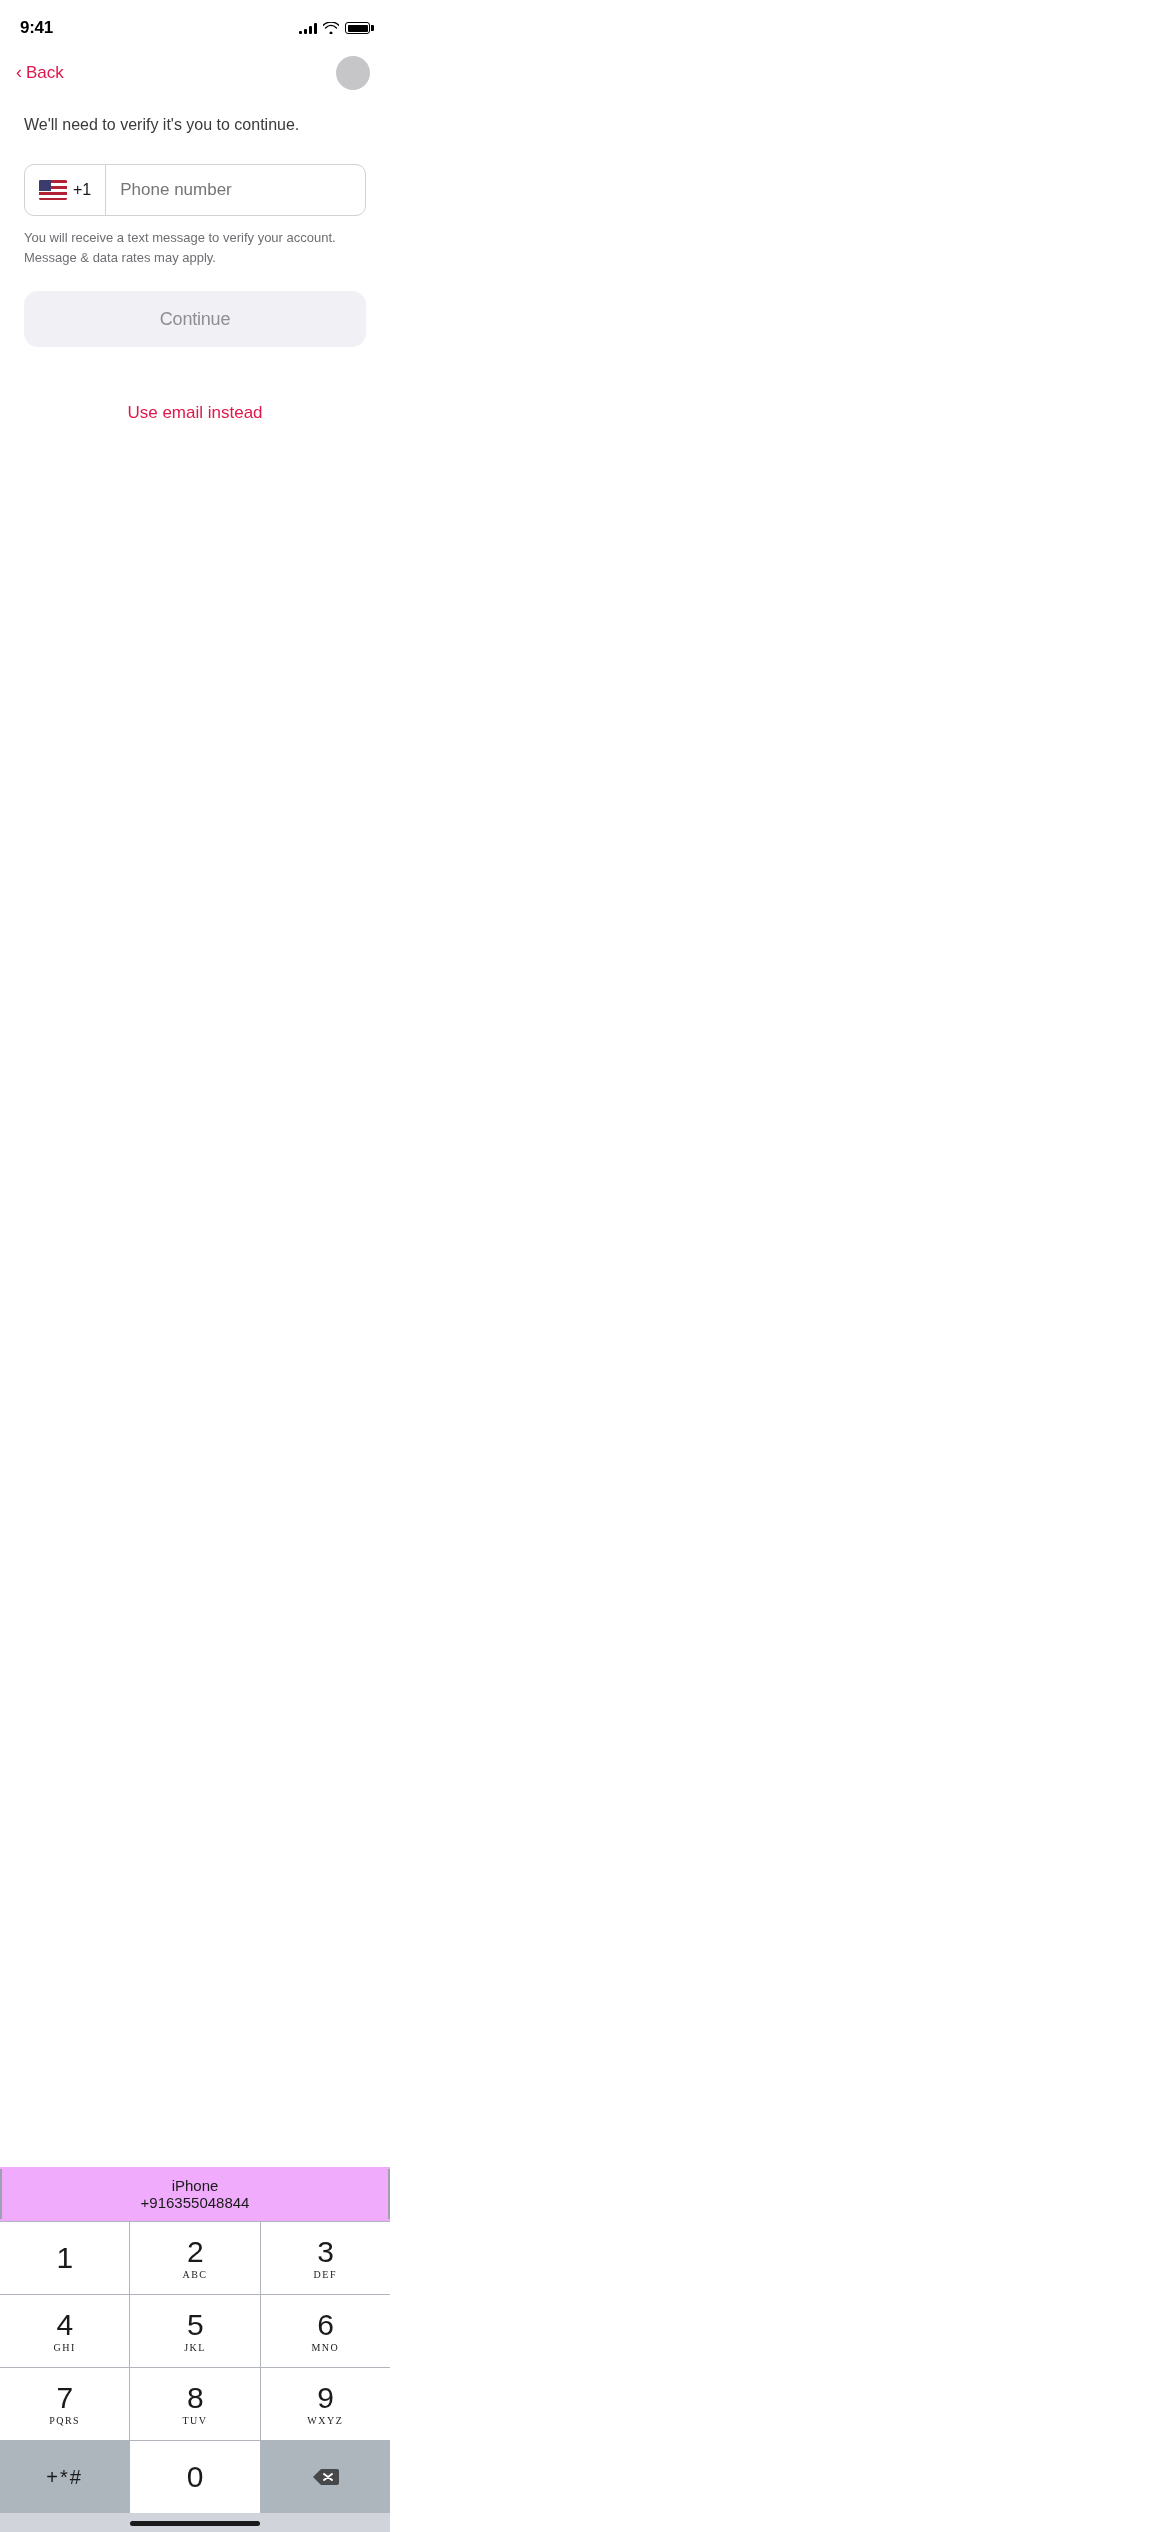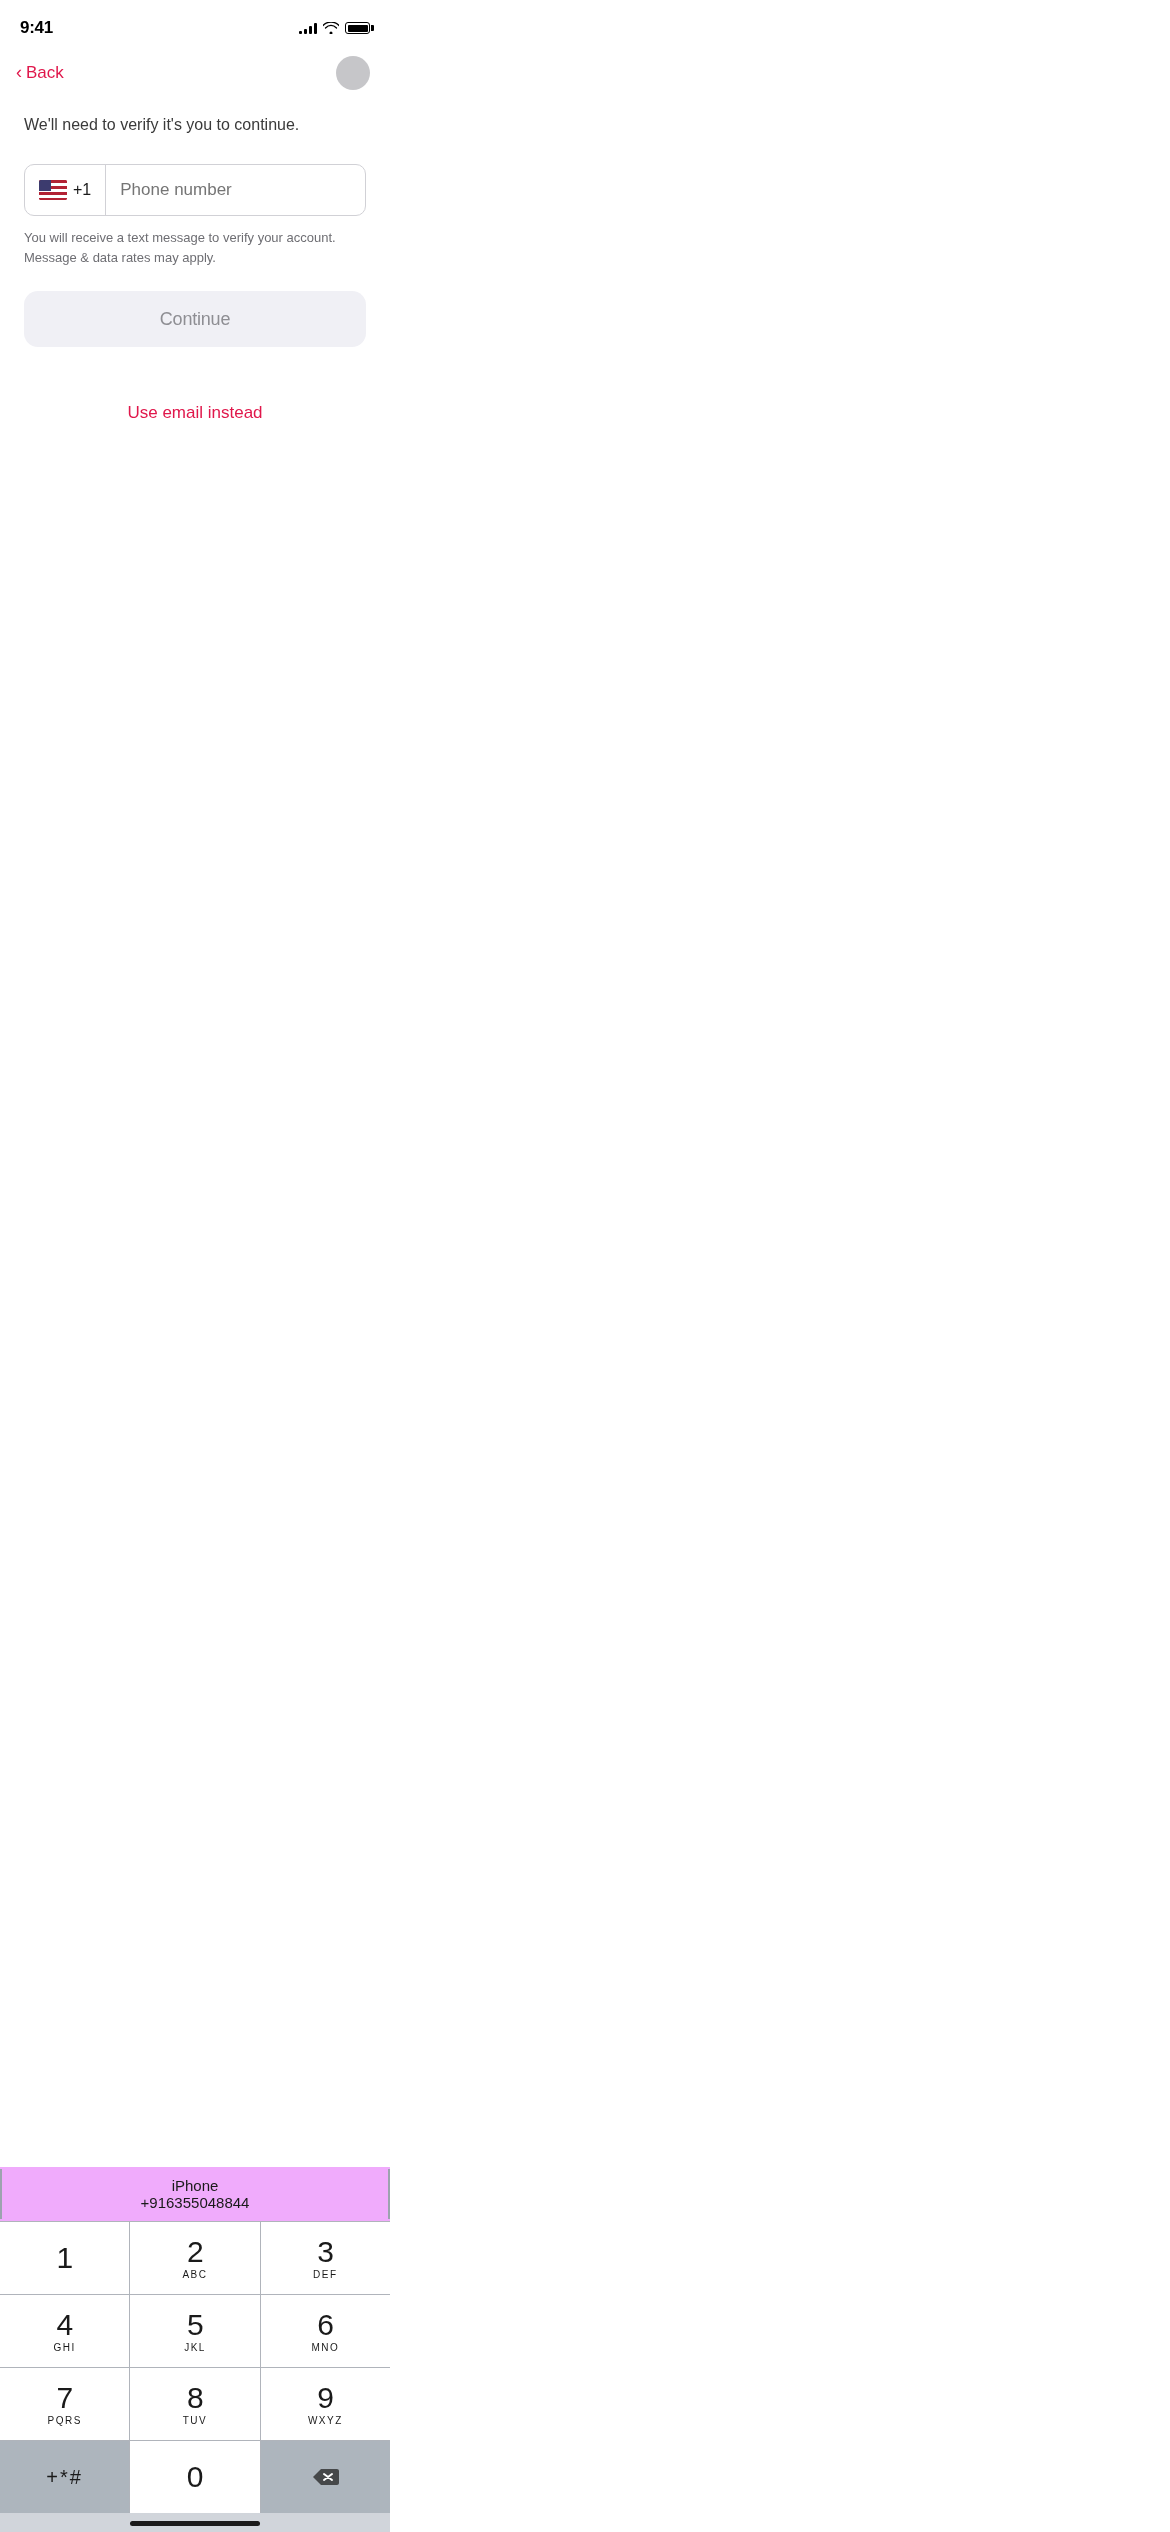--- a/index.html
+++ b/index.html
@@ -313,20 +313,21 @@
       line-height: 1;
       letter-spacing: -0.5px;
     }
 
     .key-letters {
       font-size: 10px;
       font-weight: 500;
       color: #1a1a1a;
       letter-spacing: 1.5px;
       margin-top: 2px;
+      font-family: Liberation Serif, serif;
     }
 
     .key-zero {
       font-size: 30px;
       font-weight: 300;
       color: #1a1a1a;
     }
 
     .key-symbols {
       font-size: 20px;

